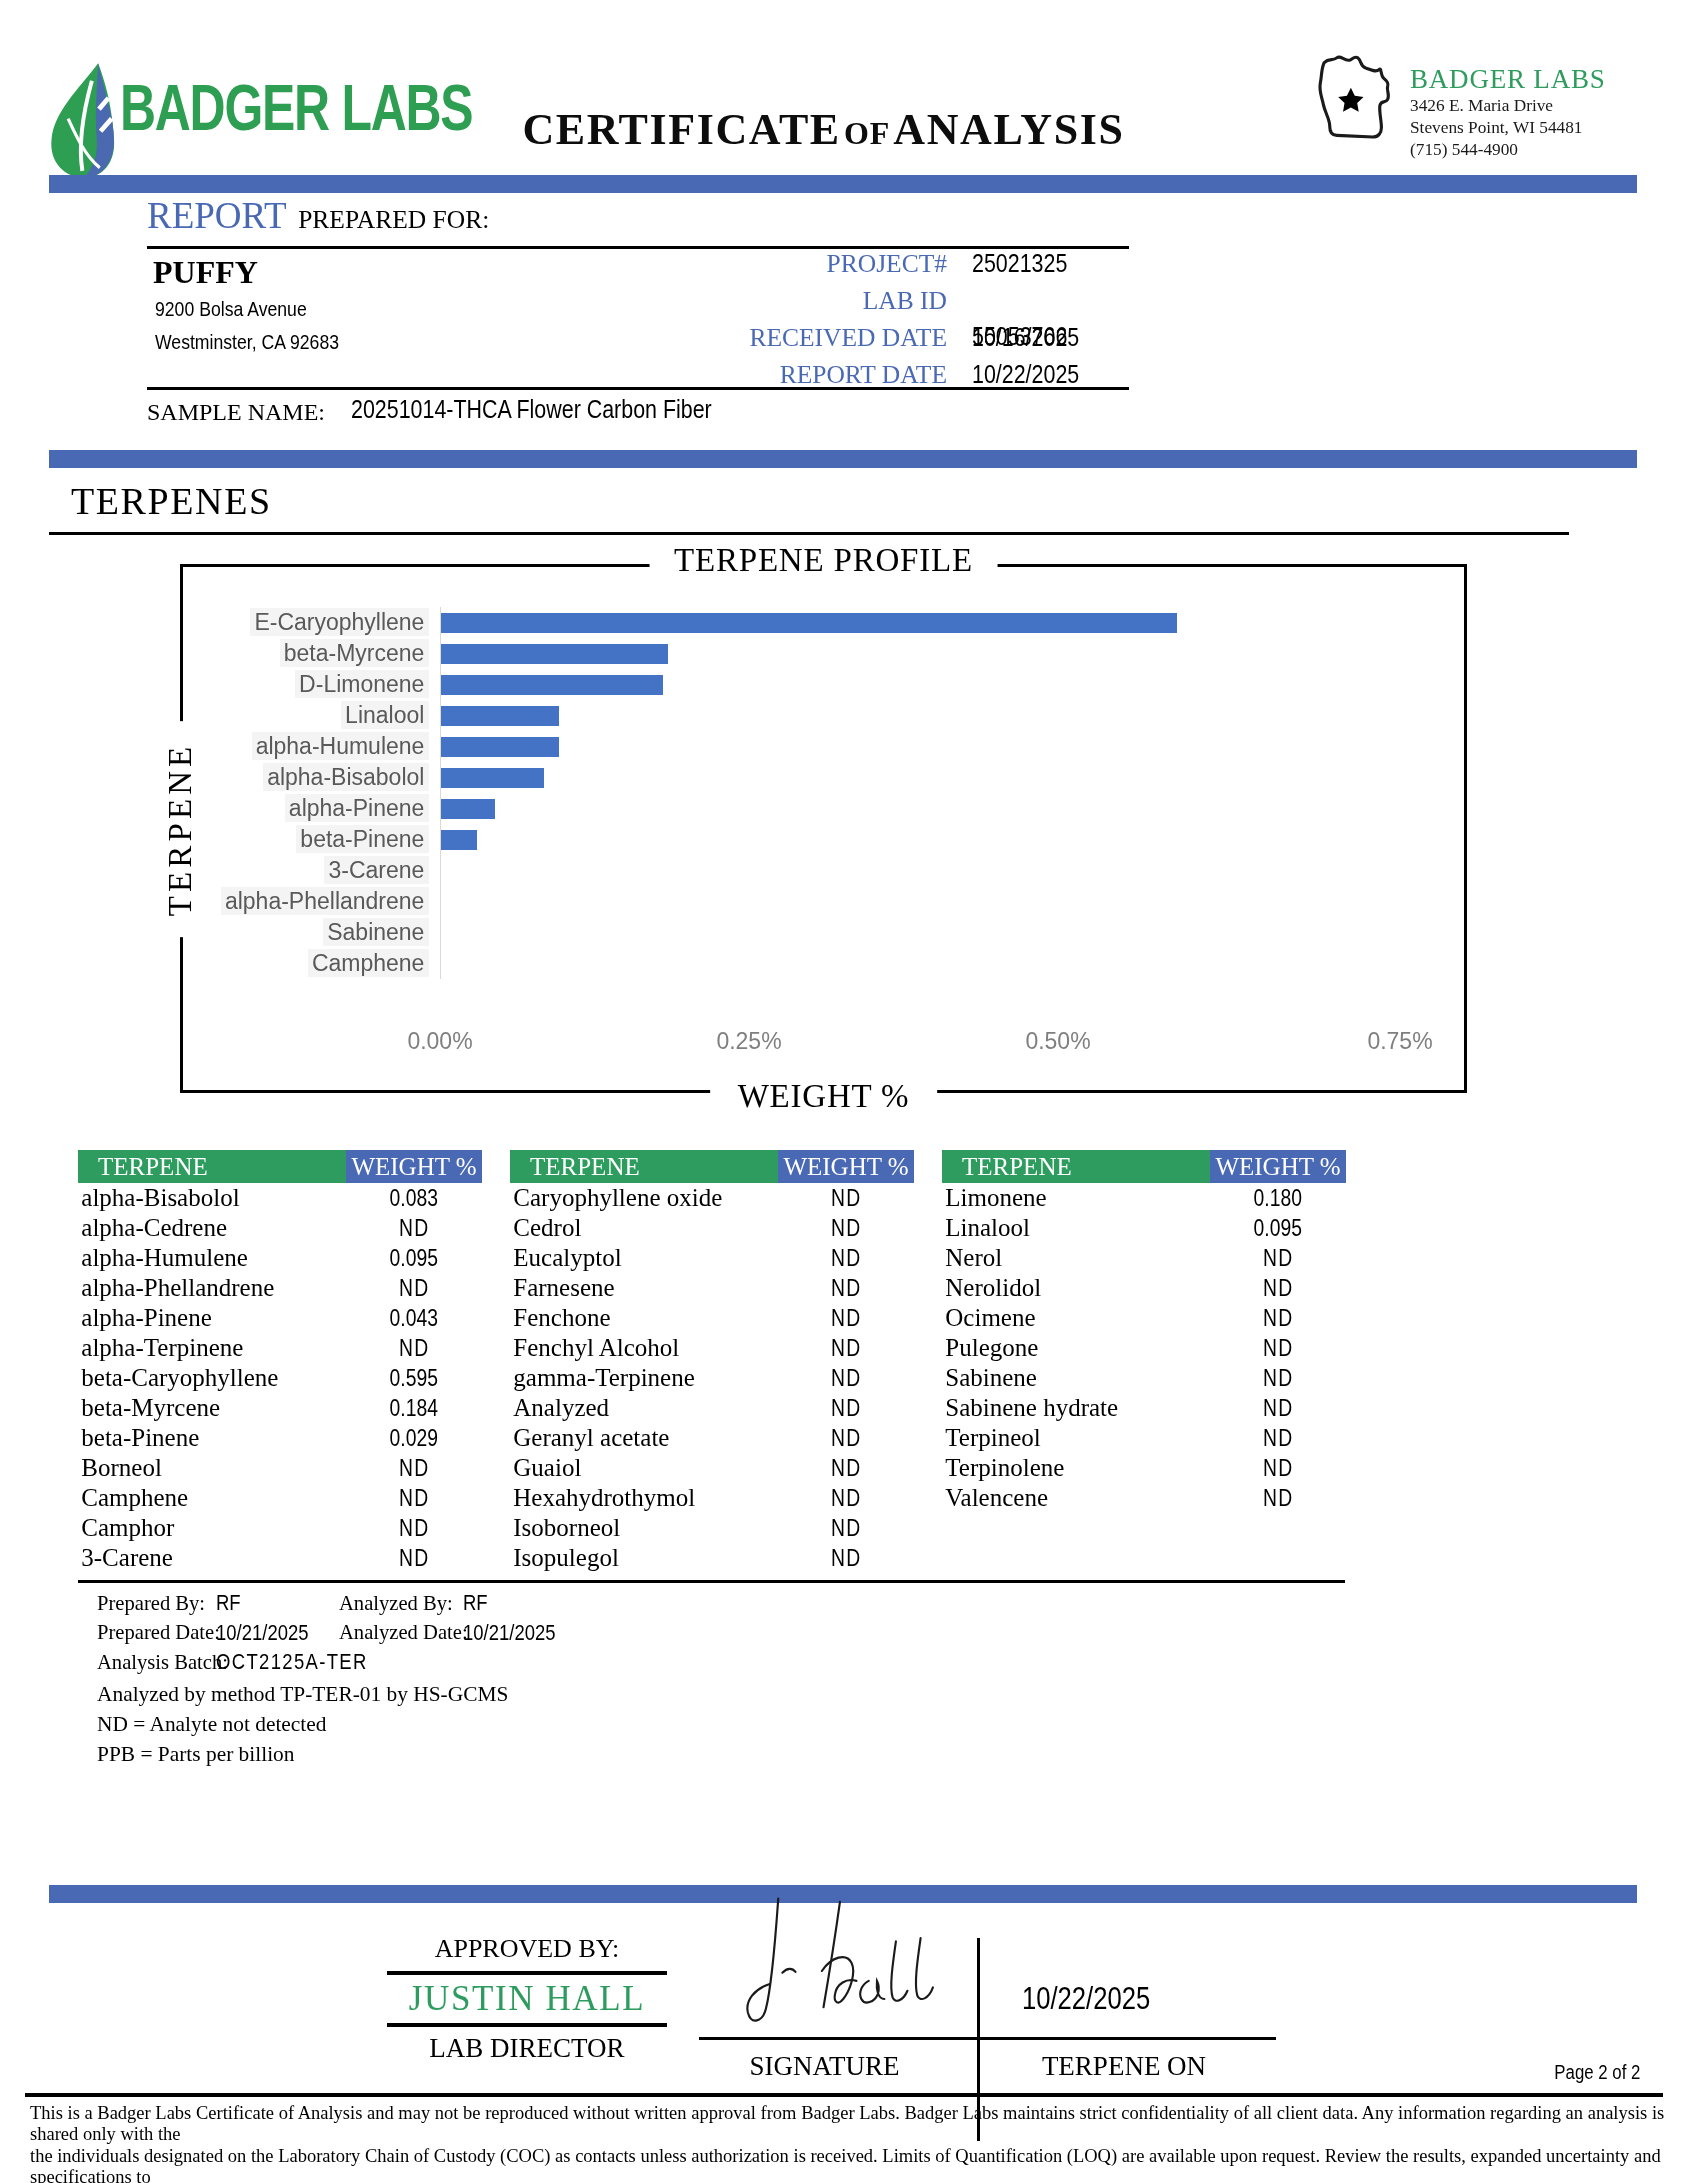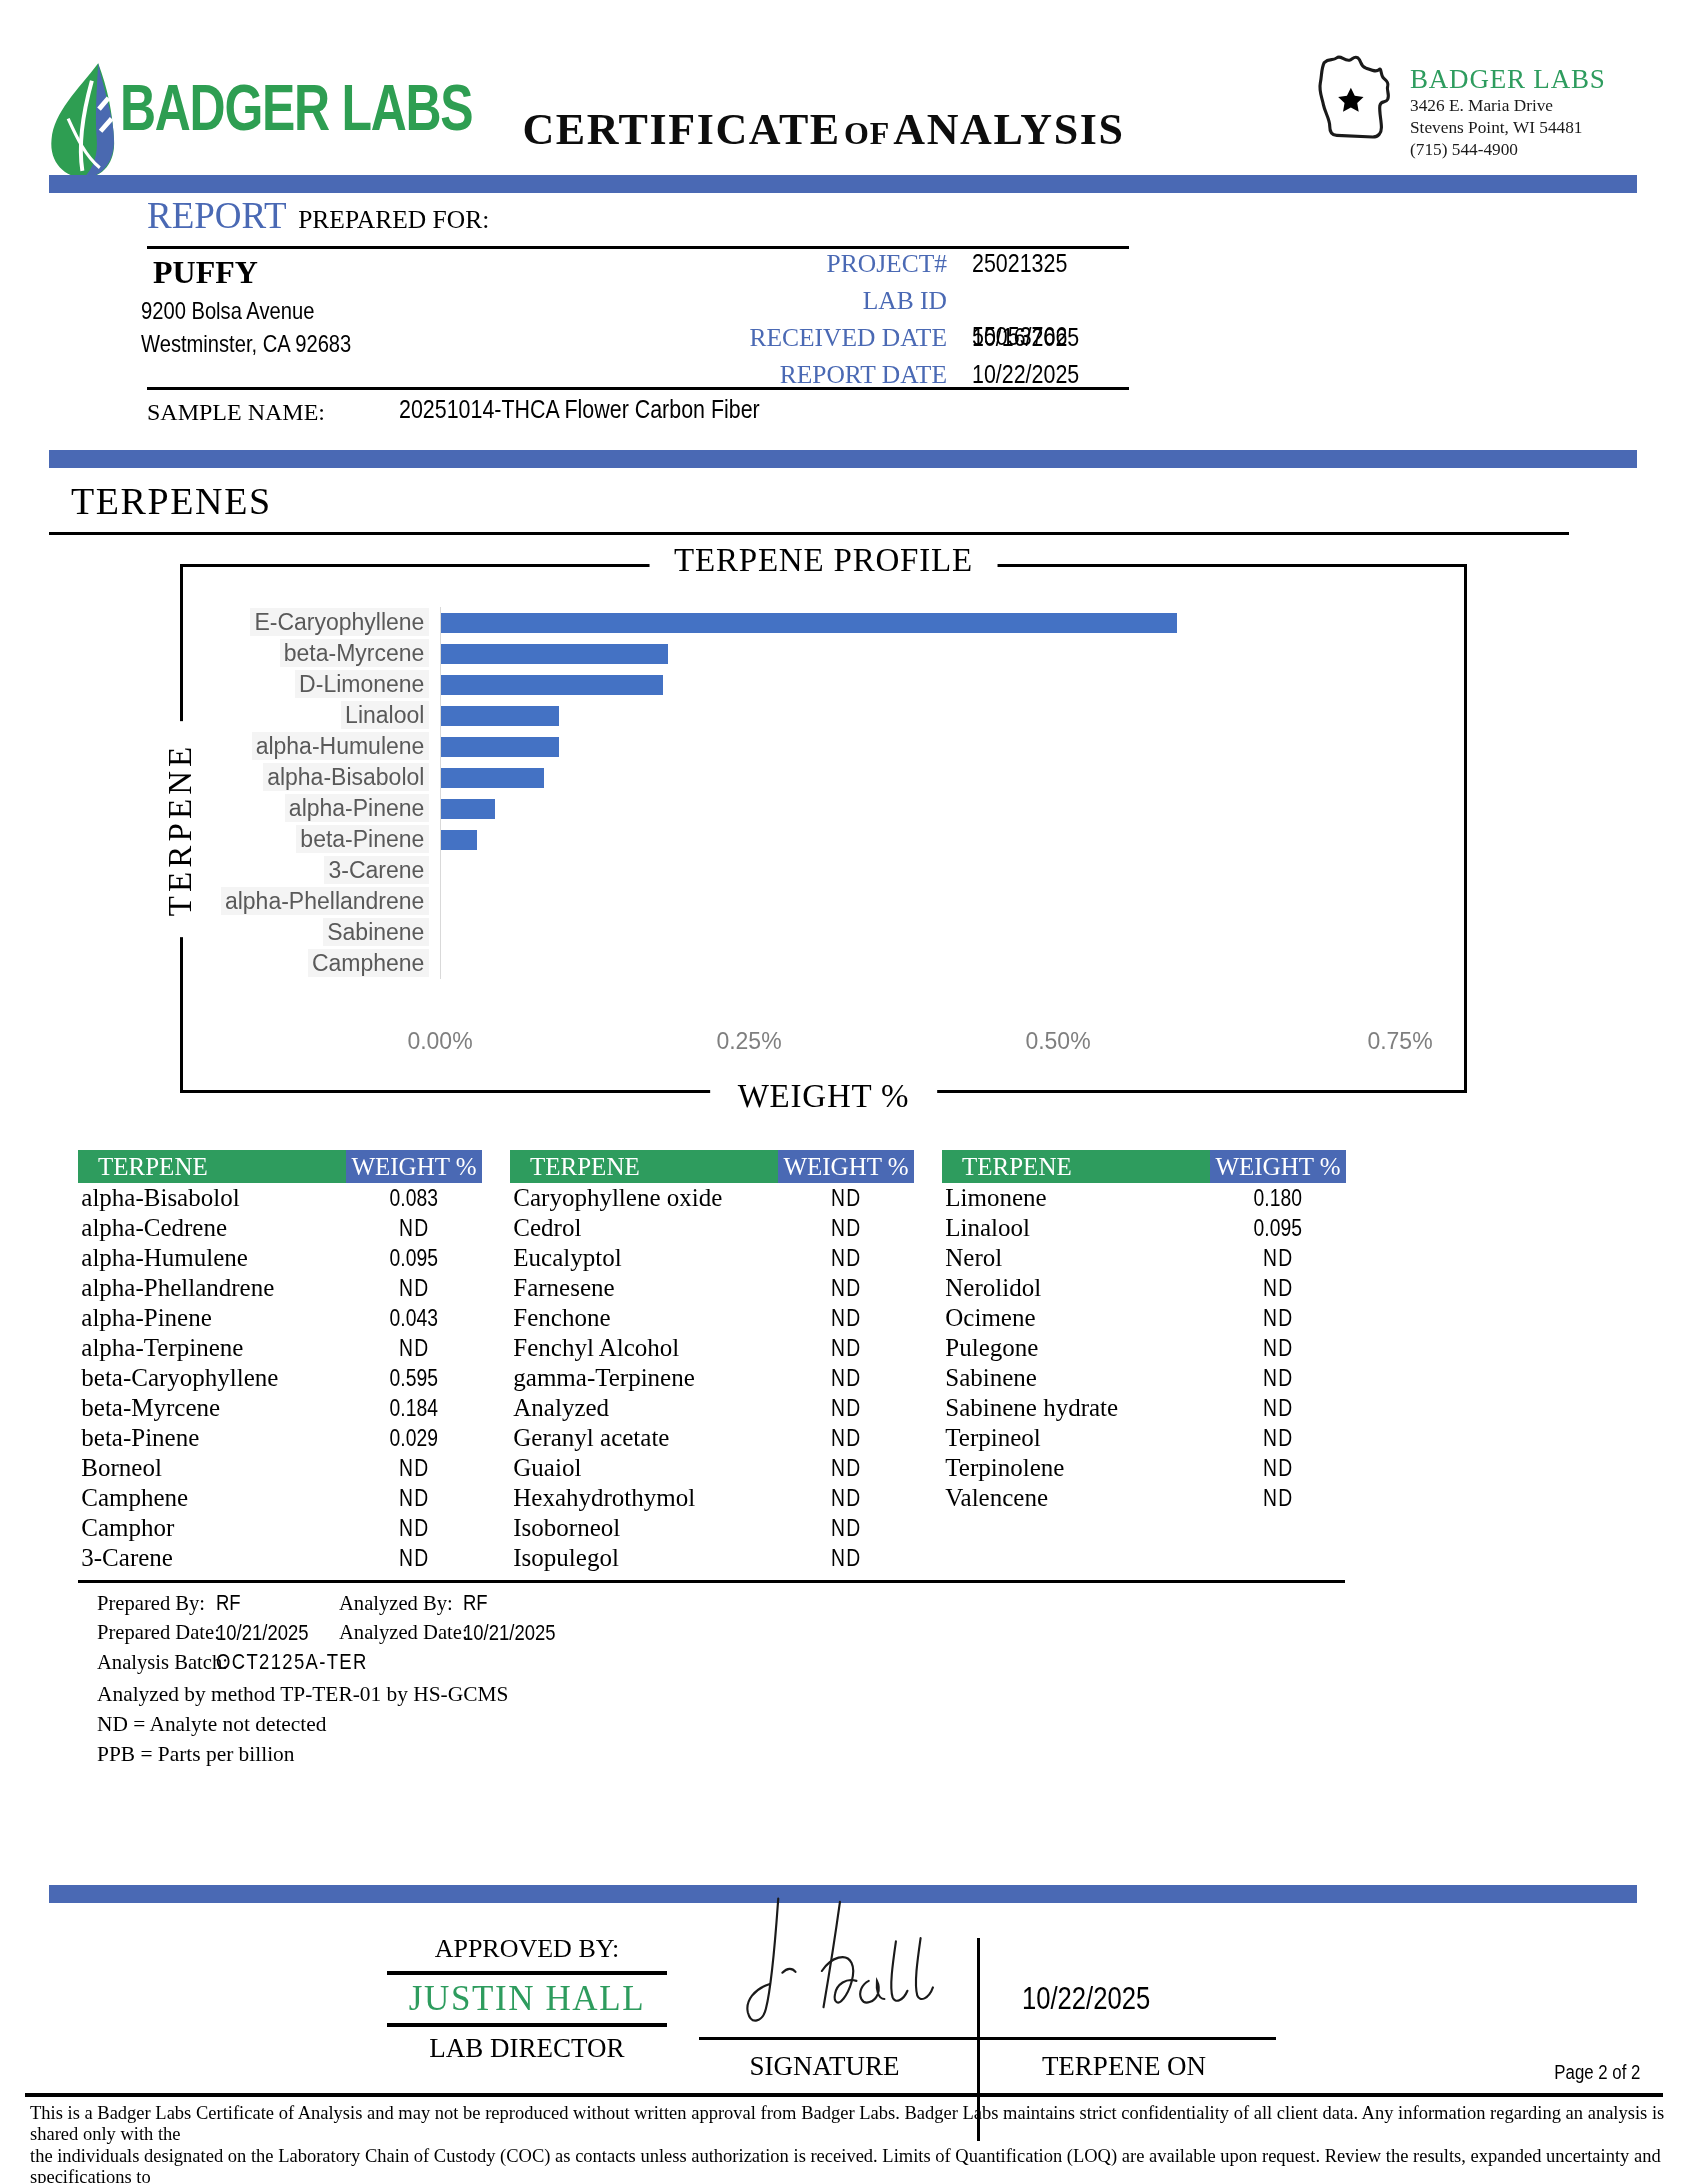--- a/index.html
+++ b/index.html
@@ -23,25 +23,25 @@
   .coa-title .of{font-size:32px;letter-spacing:0.8px;}
   .lab-block{position:absolute;left:1410px;top:64px;}
   .lab-name{font-size:27px;color:#2e9c5e;letter-spacing:0.8px;white-space:nowrap;}
   .lab-addr{font-size:17.3px;line-height:22px;color:#1a1a1a;}
 
   
   .rpt-head{position:absolute;left:147px;top:194px;white-space:nowrap;}
   .rpt-head .r1{font-size:37px;color:#4a69b4;}
   .rpt-head .r2{font-size:25.5px;color:#000;margin-left:11.5px;}
   .client-name{position:absolute;left:153px;top:254px;font-size:32px;font-weight:bold;}
-  .client-a{position:absolute;left:141px;font-size:24px;}
+  .client-a{position:absolute;left:155px;font-size:21px;}
   .fld-label{position:absolute;left:568px;width:379px;text-align:right;color:#4a69b4;font-size:25.5px;white-space:nowrap;}
   .fld-value{position:absolute;left:972px;font-size:25.5px;}
   .sample-label{position:absolute;left:147px;top:399px;font-size:24px;}
-  .sample-value{position:absolute;left:351px;top:395px;font-size:25.5px;margin-left:48px;}
+  .sample-value{position:absolute;left:351px;top:395px;font-size:25.5px;}
 
   
   .sec-title{position:absolute;left:71px;top:479px;font-size:38px;letter-spacing:1.6px;}
 
   
   .chart-box{position:absolute;left:180px;top:564px;width:1287px;height:529px;
     border:3.3px solid #000;box-sizing:border-box;}
   .chart-title{position:absolute;left:50%;top:-25px;transform:translateX(-50%);
     background:#fff;padding:0 25px;font-size:33px;letter-spacing:0.8px;white-space:nowrap;}
   .chart-ylab{position:absolute;left:-20.6px;top:50%;

